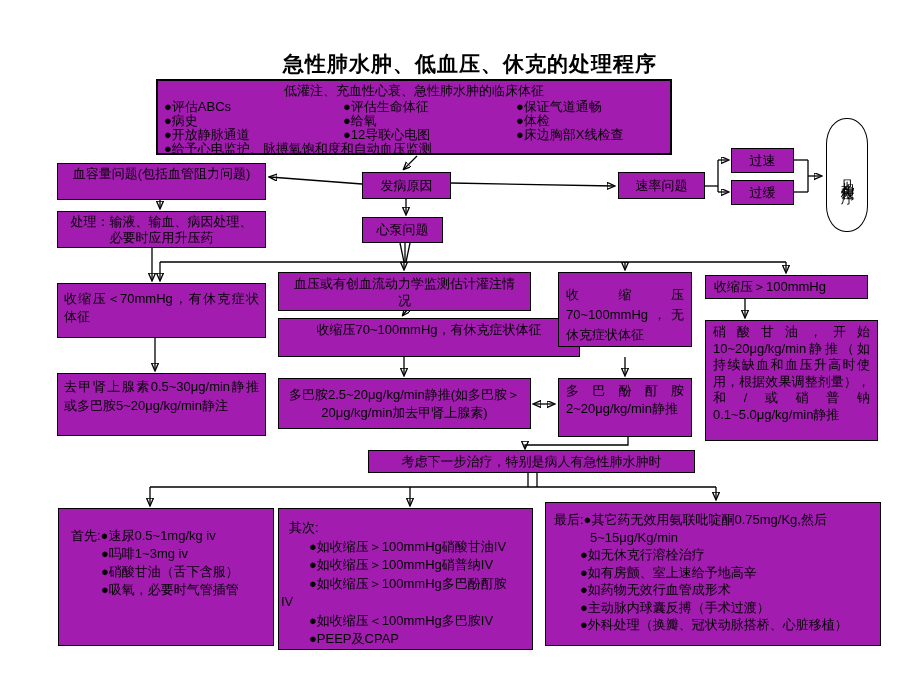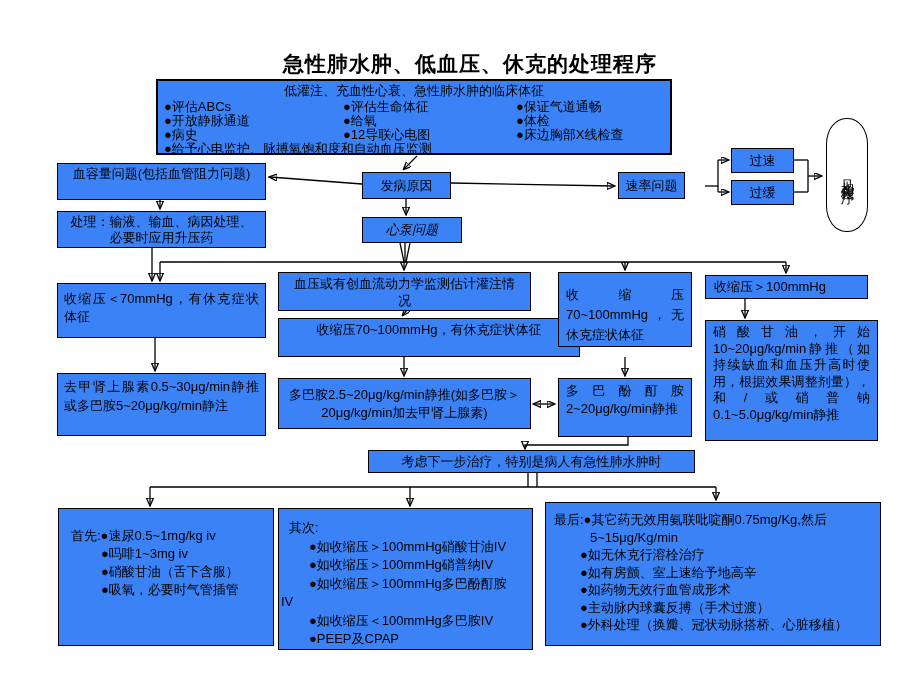--- a/index.html
+++ b/index.html
@@ -6,21 +6,21 @@
   body{
     width:920px;height:690px;background:#ffffff;position:relative;
     font-family:"Liberation Sans","DejaVu Sans",sans-serif;color:#000;
     overflow:hidden;
   }
   .title{
     position:absolute;left:20px;top:50px;width:900px;
     text-align:center;font-size:21px;font-weight:bold;letter-spacing:1px;
   }
   .box{
-    position:absolute;border:1.5px solid #000;background:#3b82f6;
+    position:absolute;border:1.5px solid #000;background:#a21caf;
     box-sizing:border-box;font-size:13px;line-height:16px;
   }
   .center{display:flex;align-items:center;justify-content:center;text-align:left;}
   .ctext{text-align:center;}
   .just{text-align:justify;text-justify:inter-ideograph;}
   .topbox{border-width:2px;}
   .tb-head{text-align:center;padding-top:2px;font-size:13px;}
   .tb-col{position:absolute;line-height:14px;white-space:nowrap;}
   .terminator{
     position:absolute;border:1.5px solid #000;background:#fff;box-sizing:border-box;
@@ -98,41 +98,41 @@
     <line x1="808" y1="176" x2="821" y2="176" marker-end="url(#arr)"></line>
   </g>
 </svg>
 
 <div class="title">急性肺水肿、低血压、休克的处理程序</div>
 
 <div class="box topbox" style="left:156px;top:79px;width:516px;height:76px;">
   <div class="tb-head">低灌注、充血性心衰、急性肺水肿的临床体征</div>
   <div class="tb-col" style="left:6px;top:19px;">
     <div class="ln">●评估ABCs</div>
+    <div class="ln">●病史</div>
     <div class="ln">●开放静脉通道</div>
-    <div class="ln">●病史</div>
     <div class="ln">●给予心电监护、脉搏氧饱和度和自动血压监测</div>
   </div>
   <div class="tb-col" style="left:185px;top:19px;">
     <div class="ln">●评估生命体征</div>
     <div class="ln">●给氧</div>
     <div class="ln">●12导联心电图</div>
   </div>
   <div class="tb-col" style="left:358px;top:19px;">
     <div class="ln">●保证气道通畅</div>
     <div class="ln">●体检</div>
     <div class="ln">●床边胸部X线检查</div>
   </div>
 </div>
 
 <div class="box ctext" style="left:57px;top:163px;width:209px;height:37px;padding:2px 6px;line-height:16px;">血容量问题(包括血管阻力问题)</div>
 <div class="box ctext" style="left:57px;top:211px;width:209px;height:37px;padding:2px 8px;line-height:16px;">处理：输液、输血、病因处理、必要时应用升压药</div>
 <div class="box center" style="left:362px;top:172px;width:89px;height:27px;">发病原因</div>
-<div class="box center" style="left:362px;top:217px;width:100px;height:26px;font-style:italic;">心泵问题</div>
-<div class="box center" style="left:618px;top:172px;width:67px;height:27px;">速率问题</div>
+<div class="box center" style="left:362px;top:217px;width:81px;height:26px;">心泵问题</div>
+<div class="box center" style="left:618px;top:172px;width:87px;height:27px;">速率问题</div>
 <div class="box center" style="left:731px;top:148px;width:63px;height:25px;">过速</div>
 <div class="box center" style="left:731px;top:180px;width:63px;height:25px;">过缓</div>
 <div class="terminator" style="left:826px;top:118px;width:42px;height:114px;">见相关程序</div>
 
 <div class="box just" style="left:57px;top:283px;width:209px;height:55px;padding:6px 6px;line-height:18px;">收缩压＜70mmHg，有休克症状体征</div>
 <div class="box ctext" style="left:278px;top:272px;width:253px;height:39px;padding:2px 13px;line-height:17px;">血压或有创血流动力学监测估计灌注情况</div>
 <div class="box ctext" style="left:278px;top:318px;width:302px;height:39px;padding:2px 14px;line-height:17px;">收缩压70~100mmHg，有休克症状体征</div>
 <div class="box just" style="left:558px;top:272px;width:134px;height:75px;padding:12px 7px;line-height:20px;">收缩压70~100mmHg，无休克症状体征</div>
 <div class="box" style="left:705px;top:275px;width:163px;height:24px;padding:2px 8px;line-height:18px;">收缩压＞100mmHg</div>
 

